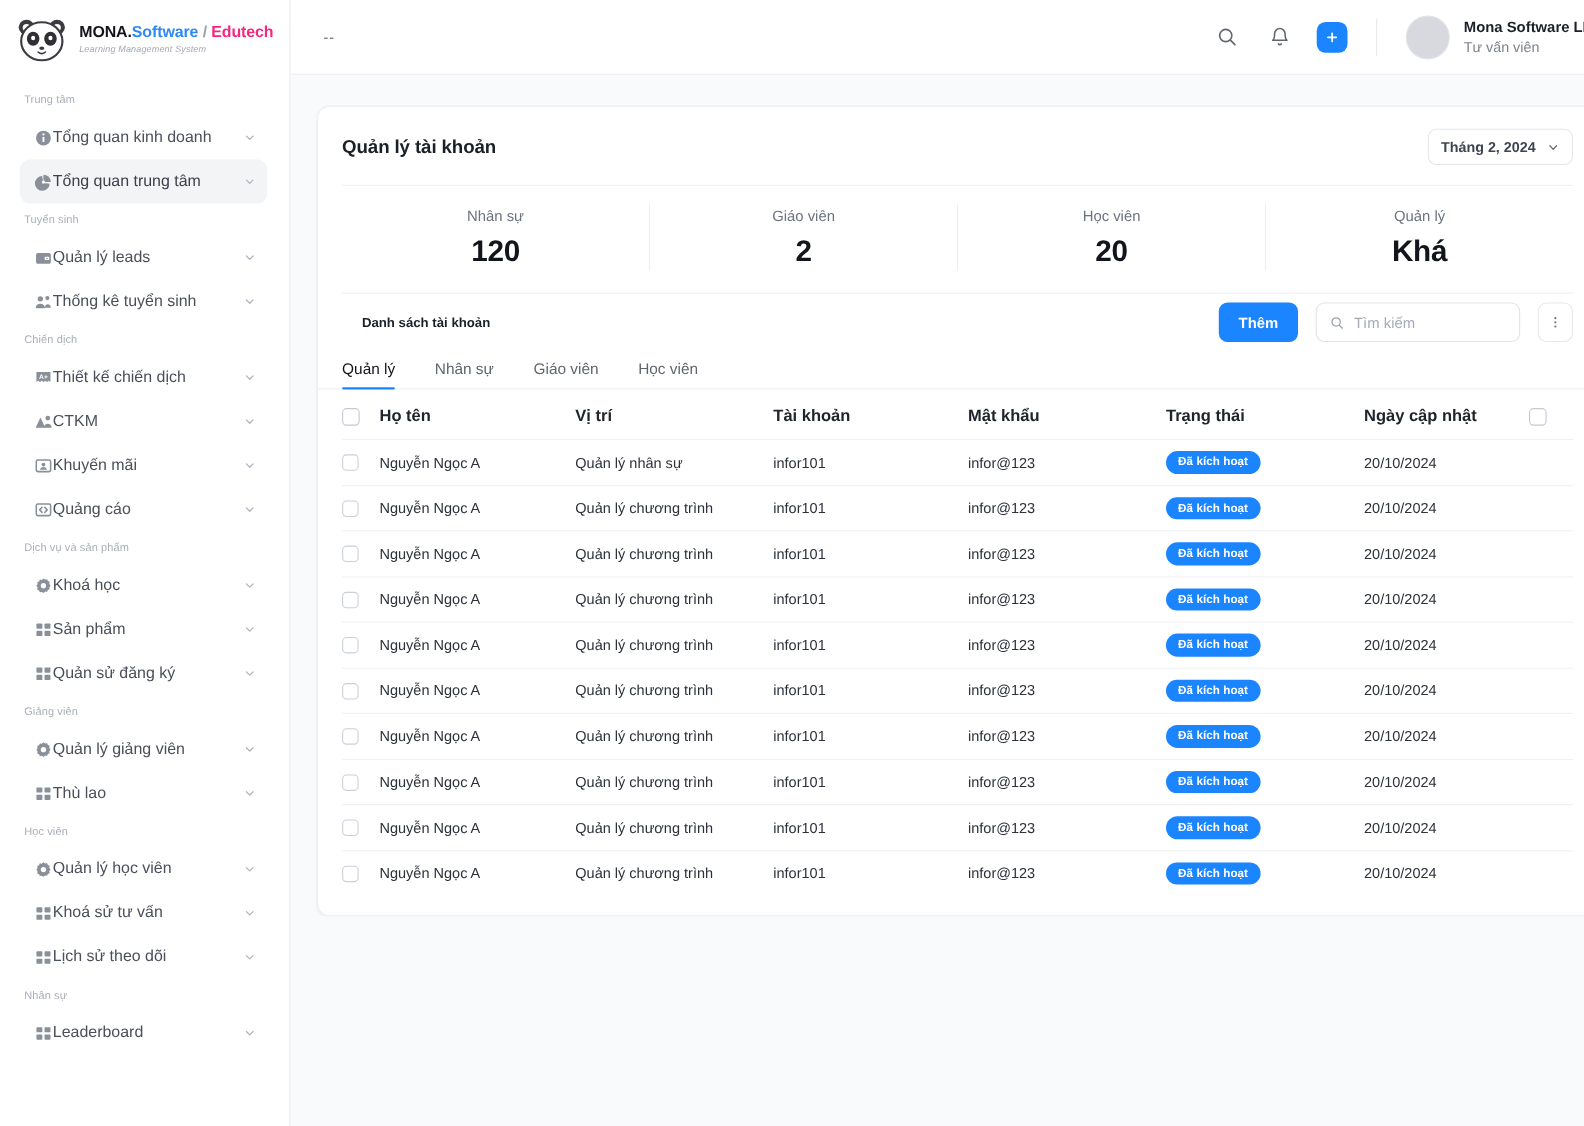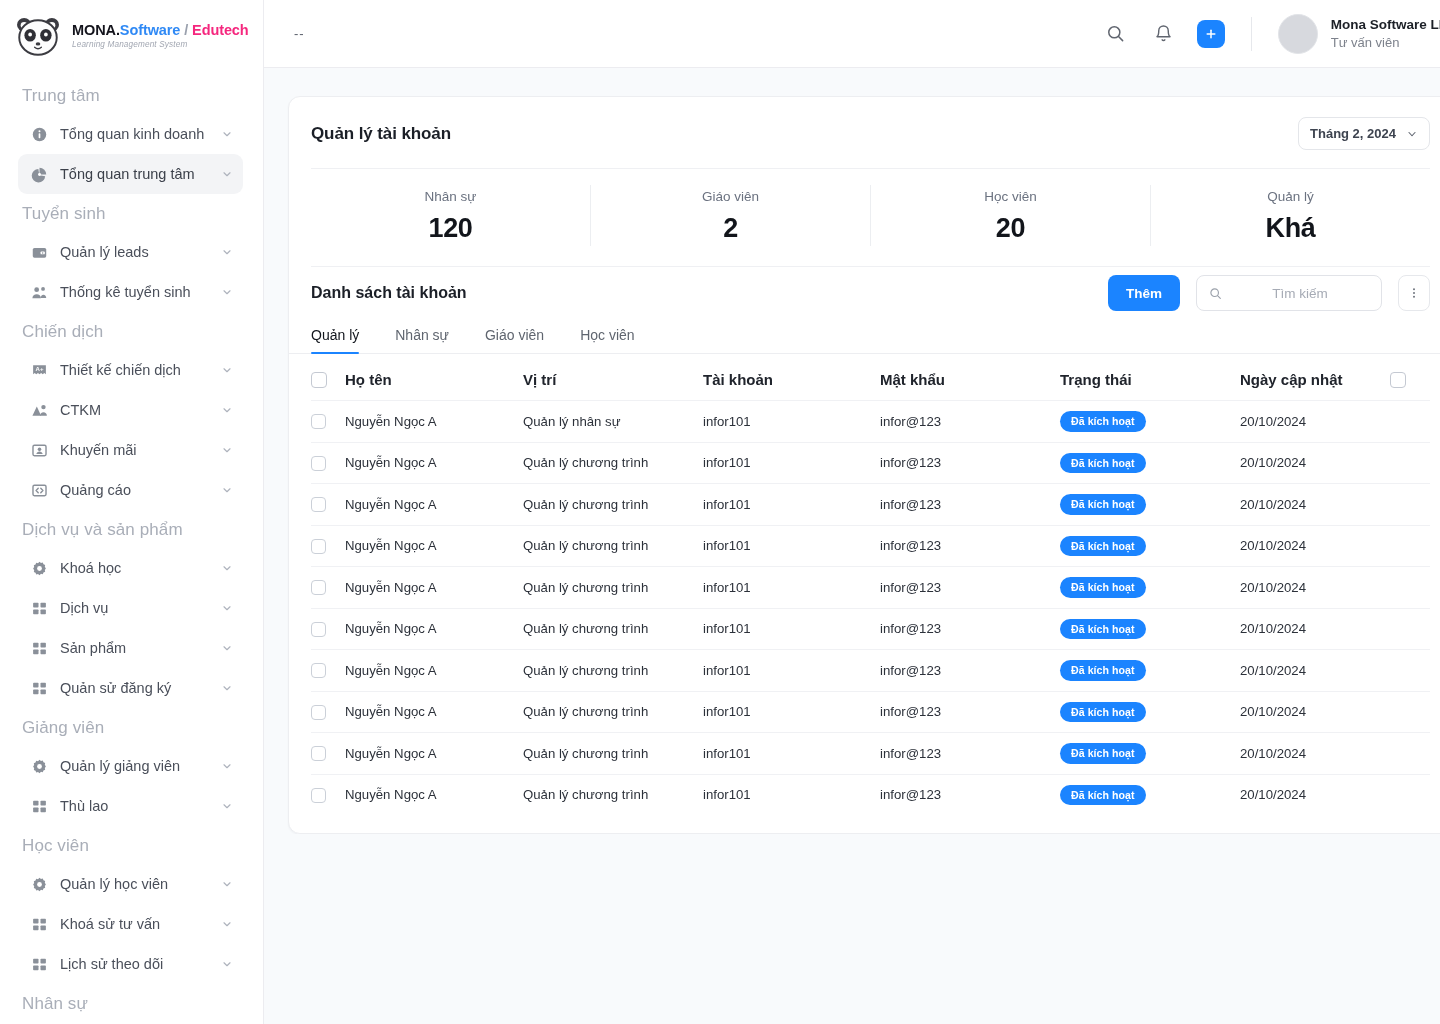--- a/index.html
+++ b/index.html
@@ -36,29 +36,29 @@
   .logo-main .seg-software { color: #2f89f5; }
   .logo-main .seg-slash { color: #9aa0ad; font-weight: 600; }
   .logo-main .seg-edutech { color: #f5277e; }
   .logo-sub {
     font-size: 8.2px; color: #a2a7b2; font-style: italic;
     letter-spacing: 0.15px; margin-top: 3px; white-space: nowrap;
   }
 
   .nav { padding: 8px 0 0 0; }
   .nav-group-title {
-    font-size: 17px; color: #a9aeb8; font-weight: 400;
+    font-size: 10px; color: #a9aeb8; font-weight: 400;
     padding: 10px 0 8px 22px; letter-spacing: 0.1px;
   }
   .nav-item {
     display: flex; align-items: center;
     height: 40px; margin: 0 20px 0 18px;
     padding: 0 10px 0 12px;
     border-radius: 9px; cursor: pointer;
-    gap: 12px;
+    gap: 0;
   }
   .nav-item.active { background: #f3f4f6; }
   .nav-ico {
     width: 18px; height: 18px; flex: 0 0 18px;
     display: flex; align-items: center; justify-content: center;
     color: #868c98;
   }
   .nav-ico svg { display: block; }
   .nav-label {
     flex: 1 1 auto; font-size: 14.5px; color: #4a4f5a;
@@ -128,35 +128,35 @@
     padding: 4px 6px 2px 6px;
   }
   .stat:last-child { border-right: none; }
   .stat-label { font-size: 13.5px; color: #6b7280; margin-bottom: 9px; }
   .stat-value { font-size: 27px; font-weight: 700; color: #12151b; letter-spacing: -0.3px; }
 
   .list-head {
     display: flex; align-items: center; justify-content: space-between;
     padding: 8px 22px 0 22px;
   }
-  .list-title { font-size: 16px; font-weight: 700; color: #1b1f27; }
+  .list-title { font-size: 12px; font-weight: 700; color: #1b1f27; margin-left: 18px; }
   .list-tools { display: flex; align-items: center; gap: 16px; }
   .btn-primary {
     background: #1b84ff; color: #fff; border: none; border-radius: 8px;
     font-size: 13.5px; font-weight: 600; padding: 0 18px; height: 36px;
     cursor: pointer; font-family: inherit;
   }
   .search-box {
     display: flex; align-items: center; gap: 9px;
     border: 1px solid #e1e3e8; border-radius: 8px;
     height: 36px; width: 186px; padding: 0 12px; background: #fff;
   }
   .search-box input {
     border: none; outline: none; font-size: 13.5px; color: #7f1d1d;
-    font-family: inherit; width: 100%; background: transparent; text-align: center;
+    font-family: inherit; width: 100%; background: transparent;
   }
   .search-box input::placeholder { color: #a6abb5; }
   .kebab-btn {
     width: 32px; height: 36px; border: 1px solid #e6e8ec; border-radius: 8px;
     background: #fff; display: flex; align-items: center; justify-content: center;
     cursor: pointer; color: #6e737d;
   }
 
   .tabs { display: flex; gap: 0; padding: 16px 22px 0 22px; border-bottom: 1px solid #edeef1; }
   .tab {
@@ -334,34 +334,20 @@
         </div>
         <div class="nav-group-title">Dịch vụ và sản phẩm</div>
         <div class="nav-item">
           <span class="nav-ico">
             <svg width="17" height="17" viewBox="0 0 24 24">
               <path d="M12 2.6l2.1 1.5 2.5-.5 1 2.4 2.4 1-.5 2.5L21 12l-1.5 2.1.5 2.5-2.4 1-1 2.4-2.5-.5L12 21.4l-2.1-1.5-2.5.5-1-2.4-2.4-1 .5-2.5L3 12l1.5-2.1-.5-2.5 2.4-1 1-2.4 2.5.5z" fill="#8a9099"></path>
               <circle cx="12" cy="12" r="3.4" fill="#fff"></circle>
             </svg>
           </span>
           <span class="nav-label">Khoá học</span>
-          <svg class="chev" viewBox="0 0 24 24" fill="none" stroke="currentColor" stroke-width="2.3" stroke-linecap="round" stroke-linejoin="round">
-            <polyline points="6 9.5 12 15.5 18 9.5"></polyline>
-          </svg>
-        </div>
-        <div class="nav-item">
-          <span class="nav-ico">
-            <svg width="17" height="17" viewBox="0 0 24 24">
-              <rect x="3" y="4" width="7.6" height="6.6" rx="1.1" fill="#8a9099"></rect>
-              <rect x="13.4" y="4" width="7.6" height="6.6" rx="1.1" fill="#8a9099"></rect>
-              <rect x="3" y="13.4" width="7.6" height="6.6" rx="1.1" fill="#8a9099"></rect>
-              <rect x="13.4" y="13.4" width="7.6" height="6.6" rx="1.1" fill="#8a9099"></rect>
-            </svg>
-          </span>
-          <span class="nav-label">Dịch vụ</span>
           <svg class="chev" viewBox="0 0 24 24" fill="none" stroke="currentColor" stroke-width="2.3" stroke-linecap="round" stroke-linejoin="round">
             <polyline points="6 9.5 12 15.5 18 9.5"></polyline>
           </svg>
         </div>
         <div class="nav-item">
           <span class="nav-ico">
             <svg width="17" height="17" viewBox="0 0 24 24">
               <rect x="3" y="4" width="7.6" height="6.6" rx="1.1" fill="#8a9099"></rect>
               <rect x="13.4" y="4" width="7.6" height="6.6" rx="1.1" fill="#8a9099"></rect>
               <rect x="3" y="13.4" width="7.6" height="6.6" rx="1.1" fill="#8a9099"></rect>

